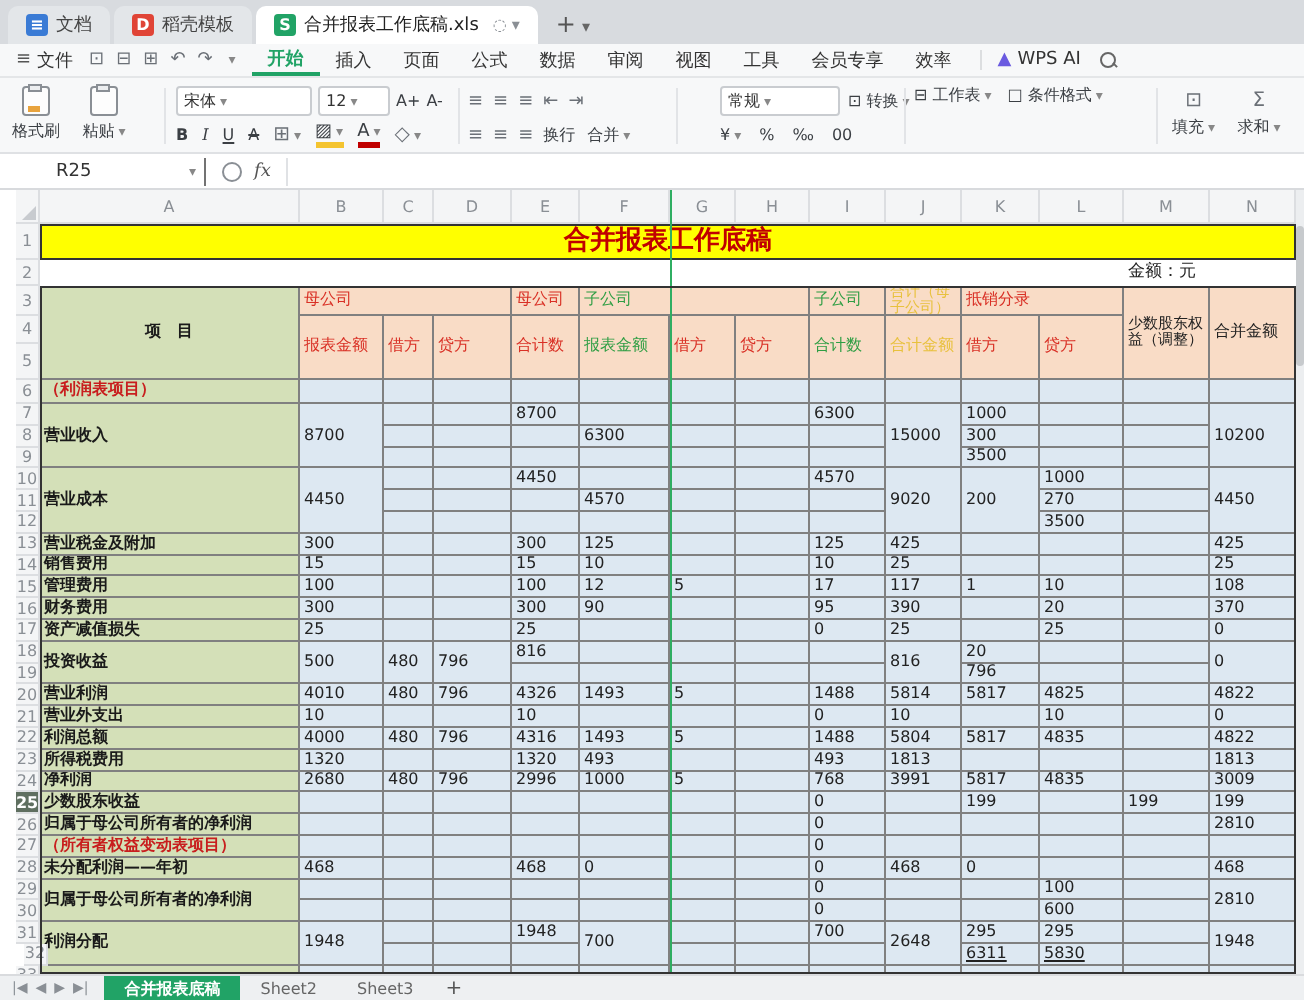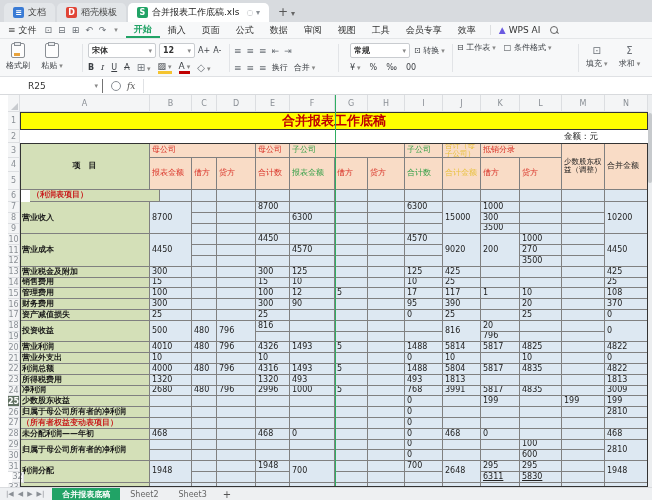--- a/index.html
+++ b/index.html
@@ -29,21 +29,21 @@
   .searchg{position:relative;width:9px;height:9px;margin-left:10px;}
   .searchg::before{content:"";position:absolute;left:0;top:0;width:6px;height:6px;border:1px solid #666;border-radius:50%;}
   .searchg::after{content:"";position:absolute;left:6px;top:6px;width:3px;height:1px;background:#666;transform:rotate(45deg);}
 
   
   .ribbon{position:absolute;left:0;top:39px;width:652px;height:38px;background:#f7f8f9;border-bottom:1px solid #dfe1e4;box-sizing:border-box;overflow:hidden;}
   .rsep{position:absolute;top:5px;height:28px;width:1px;background:#e2e4e7;}
   .rgroup{position:absolute;top:0;height:38px;}
   .bigbtn{display:inline-flex;flex-direction:column;align-items:center;justify-content:center;gap:2px;height:36px;padding:0 4px;font-size:8px;color:#3b3f44;vertical-align:top;}
   .rrow{display:flex;align-items:center;gap:5px;height:17px;font-size:8px;color:#3b3f44;}
-  .combo{border:1px solid #c9ccd0;background:#fff;border-radius:2px;display:flex;align-items:center;justify-content:space-between;padding:0 3px;height:13px;color:#333;font-weight:bold;}
+  .combo{border:1px solid #c9ccd0;background:#fff;border-radius:2px;display:flex;align-items:center;justify-content:flex-start;padding:0 3px;height:13px;color:#333;}
   .arr{color:#888;font-size:7px;margin-left:2px;}
   .fmt-b{font-weight:bold;}
   .fmt-i{font-style:italic;font-family:"DejaVu Serif",serif;}
   .fmt-u{text-decoration:underline;}
   .fmt-s{text-decoration:line-through;}
   .abar{display:inline-block;line-height:1;border-bottom:3px solid #c00000;padding-bottom:0px;font-size:9px;}
   .fillbar{display:inline-block;line-height:1;border-bottom:3px solid #f4c430;padding-bottom:0px;font-size:9px;}
   .ic-clip{position:relative;width:12px;height:13px;border:1px solid #8a8f95;border-radius:2px;background:#fdfdfd;}
   .ic-clip::before{content:"";position:absolute;top:-2px;left:2px;width:5px;height:2px;border:1px solid #8a8f95;background:#eceef0;}
   .ic-clip.painter::after{content:"";position:absolute;bottom:1px;left:2px;width:6px;height:3px;background:#e8a33d;}
@@ -198,21 +198,21 @@
       <div class="rrow" style="gap:6px;">
         <span class="alix">≡</span>
         <span class="alix">≡</span>
         <span class="alix">≡</span>
         <span><span>换行</span></span>
         <span><span>合并</span><span class="arr">▾</span></span>
       </div>
     </div>
     <div class="rsep" style="left:338px;"></div>
 
-    <div class="rgroup" style="left:350px;width:106px;">
+    <div class="rgroup" style="left:360px;width:106px;">
       <div class="rrow" style="margin-top:3px;gap:4px;">
         <span class="combo" style="width:52px;">
             <span>常规</span>
             <span class="arr">▾</span>
           </span>
         <span>⊡ <span>转换</span><span class="arr">▾</span></span>
       </div>
       <div class="rrow" style="gap:9px;">
         <span><span>¥</span><span class="arr">▾</span></span>
         <span>%</span>
@@ -532,21 +532,21 @@
       <div class="cell bgH hR" style="left: 192px; top: 63px; width: 25px; height: 32px;">借方</div>
       <div class="cell bgH hR" style="left: 217px; top: 63px; width: 39px; height: 32px;">贷方</div>
       <div class="cell bgH hR" style="left: 256px; top: 63px; width: 34px; height: 32px;">合计数</div>
       <div class="cell bgH hG" style="left: 290px; top: 63px; width: 45px; height: 32px;">报表金额</div>
       <div class="cell bgH hR" style="left: 335px; top: 63px; width: 33px; height: 32px;">借方</div>
       <div class="cell bgH hR" style="left: 368px; top: 63px; width: 37px; height: 32px;">贷方</div>
       <div class="cell bgH hG" style="left: 405px; top: 63px; width: 38px; height: 32px;">合计数</div>
       <div class="cell bgH hY" style="left: 443px; top: 63px; width: 38px; height: 32px;">合计金额</div>
       <div class="cell bgH hR" style="left: 481px; top: 63px; width: 39px; height: 32px;">借方</div>
       <div class="cell bgH hR" style="left: 520px; top: 63px; width: 42px; height: 32px;">贷方</div>
-      <div class="cell bgA labr" style="left: 20px; top: 95px; width: 130px; height: 12px; margin-left: 10px;">（利润表项目）</div>
+      <div class="cell bgA labr" style="left: 20px; top: 95px; width: 130px; height: 12px;">（利润表项目）</div>
       <div class="cell bgA lab" style="left: 20px; top: 107px; width: 130px; height: 32.4px;">营业收入</div>
       <div class="cell bgA lab" style="left: 20px; top: 139.4px; width: 130px; height: 32.4px;">营业成本</div>
       <div class="cell bgA lab" style="left: 20px; top: 171.8px; width: 130px; height: 10.8px;">营业税金及附加</div>
       <div class="cell bgA lab" style="left: 20px; top: 182.6px; width: 130px; height: 10.8px;">销售费用</div>
       <div class="cell bgA lab" style="left: 20px; top: 193.4px; width: 130px; height: 10.8px;">管理费用</div>
       <div class="cell bgA lab" style="left: 20px; top: 204.2px; width: 130px; height: 10.8px;">财务费用</div>
       <div class="cell bgA lab" style="left: 20px; top: 215px; width: 130px; height: 10.8px;">资产减值损失</div>
       <div class="cell bgA lab" style="left: 20px; top: 225.8px; width: 130px; height: 21.6px;">投资收益</div>
       <div class="cell bgA lab" style="left: 20px; top: 247.4px; width: 130px; height: 10.8px;">营业利润</div>
       <div class="cell bgA lab" style="left: 20px; top: 269px; width: 130px; height: 10.8px;">利润总额</div>

